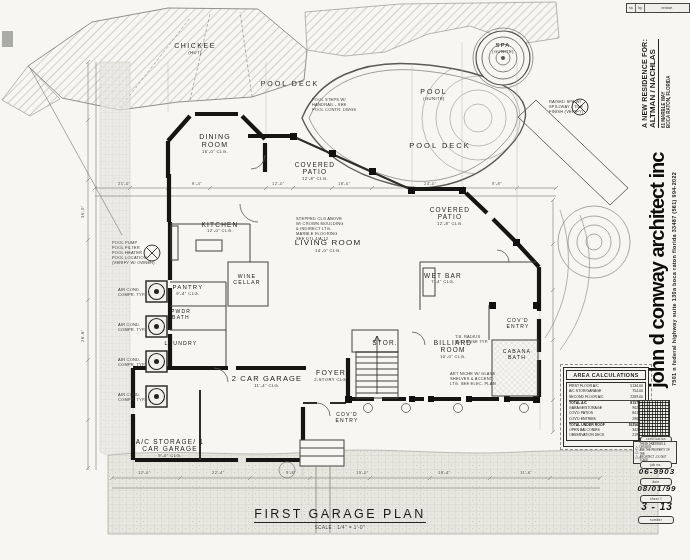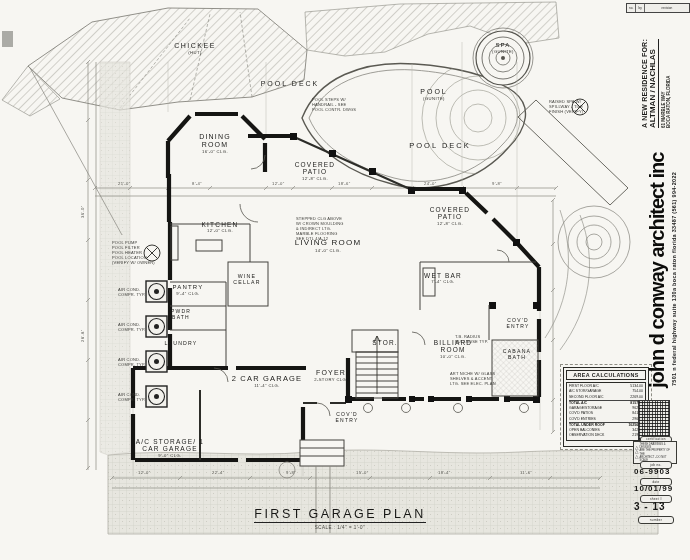--- a/index.html
+++ b/index.html
@@ -25,21 +25,21 @@
   .proj .l3,.proj .l4{font-size:4.5px;font-weight:600;color:#2c2c28;}
   .revbar{position:absolute;left:626px;top:3px;width:62px;height:8px;border:.8px solid #444;
           display:flex;align-items:center;background:#efeeea;}
   .revbar span{font-size:3.2px;color:#333;border-right:.6px solid #666;padding:0 2px;height:100%;
           display:flex;align-items:center;}
   .revbar span:last-child{border-right:none;flex:1;justify-content:center;}
   .pill{position:absolute;border:.8px solid #3a3a36;border-radius:3px;font-size:3.1px;
         color:#2d2d29;display:flex;align-items:center;justify-content:center;background:#f1f0ec;
         letter-spacing:.3px;}
   .tbval{position:absolute;font-size:8px;font-weight:700;letter-spacing:1px;color:#161614;
-        }
+        text-align:center;font-style:italic;}
   .stamp{position:absolute;left:638px;top:400px;width:30px;height:38px;border:1px solid #333;
         background:
          repeating-linear-gradient(0deg,rgba(20,20,20,.85) 0 1px,transparent 1px 3px),
          repeating-linear-gradient(90deg,rgba(40,40,40,.8) 0 1px,rgba(235,235,230,.9) 1px 2.6px);}
   .cert{position:absolute;left:633px;top:441px;width:40px;height:19px;border:.9px solid #3a3a36;
         background:#f1f0ec;display:flex;align-items:center;padding:1px;}
   .cert .tris{font-size:4.5px;line-height:1;color:#333;margin-right:1px;}
   .cert .lines{font-size:2.6px;line-height:1.25;color:#333;}
   
   .areacalc{position:absolute;left:563px;top:367px;width:80px;height:74px;background:#f4f3ef;
@@ -393,18 +393,18 @@
     <div class="lines">
         <div>THESE DRAWINGS &amp; DESIGNS</div>
         <div>ARE THE PROPERTY OF THE</div>
         <div>ARCHITECT - DO NOT SCALE</div>
       </div>
   </div>
 
   <div class="pill" style="left:640px;top:461px;width:30px;height:5.5px;">job no.</div>
   <div class="tbval" style="left:634px;top:467px;width:46px;">06-9903</div>
   <div class="pill" style="left:640px;top:478px;width:30px;height:5.5px;">date</div>
-  <div class="tbval" style="left:634px;top:484px;width:46px;">10/01/99</div>
+  <div class="tbval" style="left:634px;top:484px;width:46px;">08/01/99</div>
   <div class="pill" style="left:640px;top:495px;width:30px;height:5.5px;">sheet #</div>
   <div class="tbval" style="left:634px;top:501px;width:46px;font-size:10px;">3 - 13</div>
   <div class="pill" style="left:638px;top:516px;width:34px;height:6px;">number</div>
 
 </div>
 
 </body></html>

